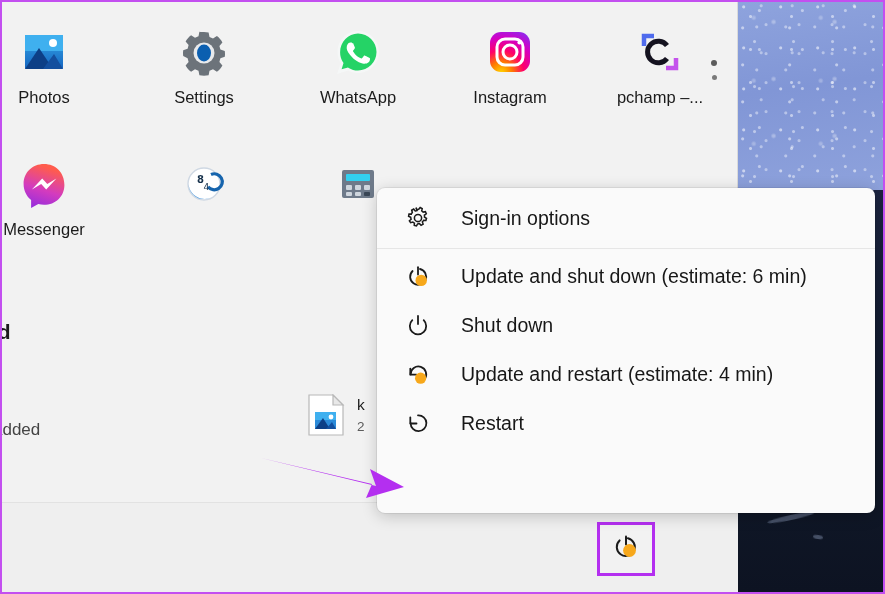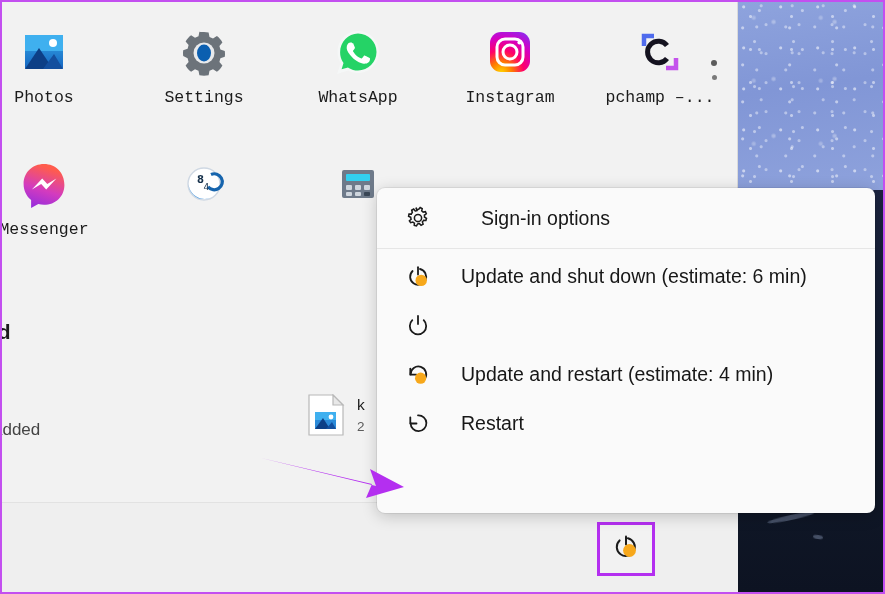--- a/index.html
+++ b/index.html
@@ -59,21 +59,21 @@
   }
   .app-tile{
     width:144px; height:110px;
     display:flex; flex-direction:column; align-items:center; justify-content:flex-start;
     padding-top:10px;
     position:relative;
   }
   .app-icon{ width:52px; height:52px; position:relative; }
   .app-label{
     margin-top:10px; font-size:16.5px; color:#1b1b1b; white-space:nowrap;
-    font-family:Liberation Mono, monospace;
+    font-family:Liberation Sans, sans-serif;
   }
   
   #pinned-grid .app-tile:nth-child(1),
   #pinned-grid .app-tile:nth-child(6){ transform:translateX(-30px); }
   #pinned-grid .app-tile:nth-child(2),
   #pinned-grid .app-tile:nth-child(7){ transform:translateX(-14px); }
   #pinned-grid .app-tile:nth-child(3),
   #pinned-grid .app-tile:nth-child(8){ transform:translateX(-4px); }
   #pinned-grid .app-tile:nth-child(4),
   #pinned-grid .app-tile:nth-child(9){ transform:translateX(4px); }
@@ -136,21 +136,21 @@
     width:30px; height:30px; flex:0 0 30px;
     display:flex; align-items:center; justify-content:center;
     margin-right:28px;
   }
   .menu-item .mi-label{
     font-size:19.5px; color:#171717; white-space:nowrap;
     font-family:"Liberation Sans", sans-serif;
   }
   #menu-sep{ height:1px; background:#e6e6e6; margin:0; }
   .menu-group{ padding-top:3px; }
-  #menu-first{ height:60px;gap:20px; }
+  #menu-first{ height:60px; }
 
   
   #arrow-annotation{
     position:absolute; left:258px; top:448px; width:150px; height:60px;
     pointer-events:none;
   }
   
   #frame-border{
     position:absolute; inset:0; border:2px solid #c34ff0;
     pointer-events:none;
@@ -363,20 +363,21 @@
       <span class="mi-label">Update and shut down (estimate: 6 min)</span>
     </div>
 
     <div class="menu-item">
       <span class="mi-icon">
         <svg width="26" height="26" viewBox="0 0 26 26">
           <path d="M7.3 7.2a8.2 8.2 0 1011.4 0" fill="none" stroke="#1b1b1b" stroke-width="1.8" stroke-linecap="round"></path>
           <path d="M13 3v8" stroke="#1b1b1b" stroke-width="1.8" stroke-linecap="round"></path>
         </svg>
       </span>
+      <span class="mi-label">Shut down</span>
     </div>
 
     <div class="menu-item">
       <span class="mi-icon">
         <svg width="26" height="26" viewBox="0 0 26 26">
           <path d="M5.6 12.4a7.8 7.8 0 1114 4.6" fill="none" stroke="#1b1b1b" stroke-width="1.8" stroke-linecap="round"></path>
           <path d="M5.3 6.6v6.1h6.1" fill="none" stroke="#1b1b1b" stroke-width="1.8" stroke-linecap="round" stroke-linejoin="round"></path>
           <circle cx="15.6" cy="16.2" r="5.6" fill="#f7a81b"></circle>
         </svg>
       </span>

